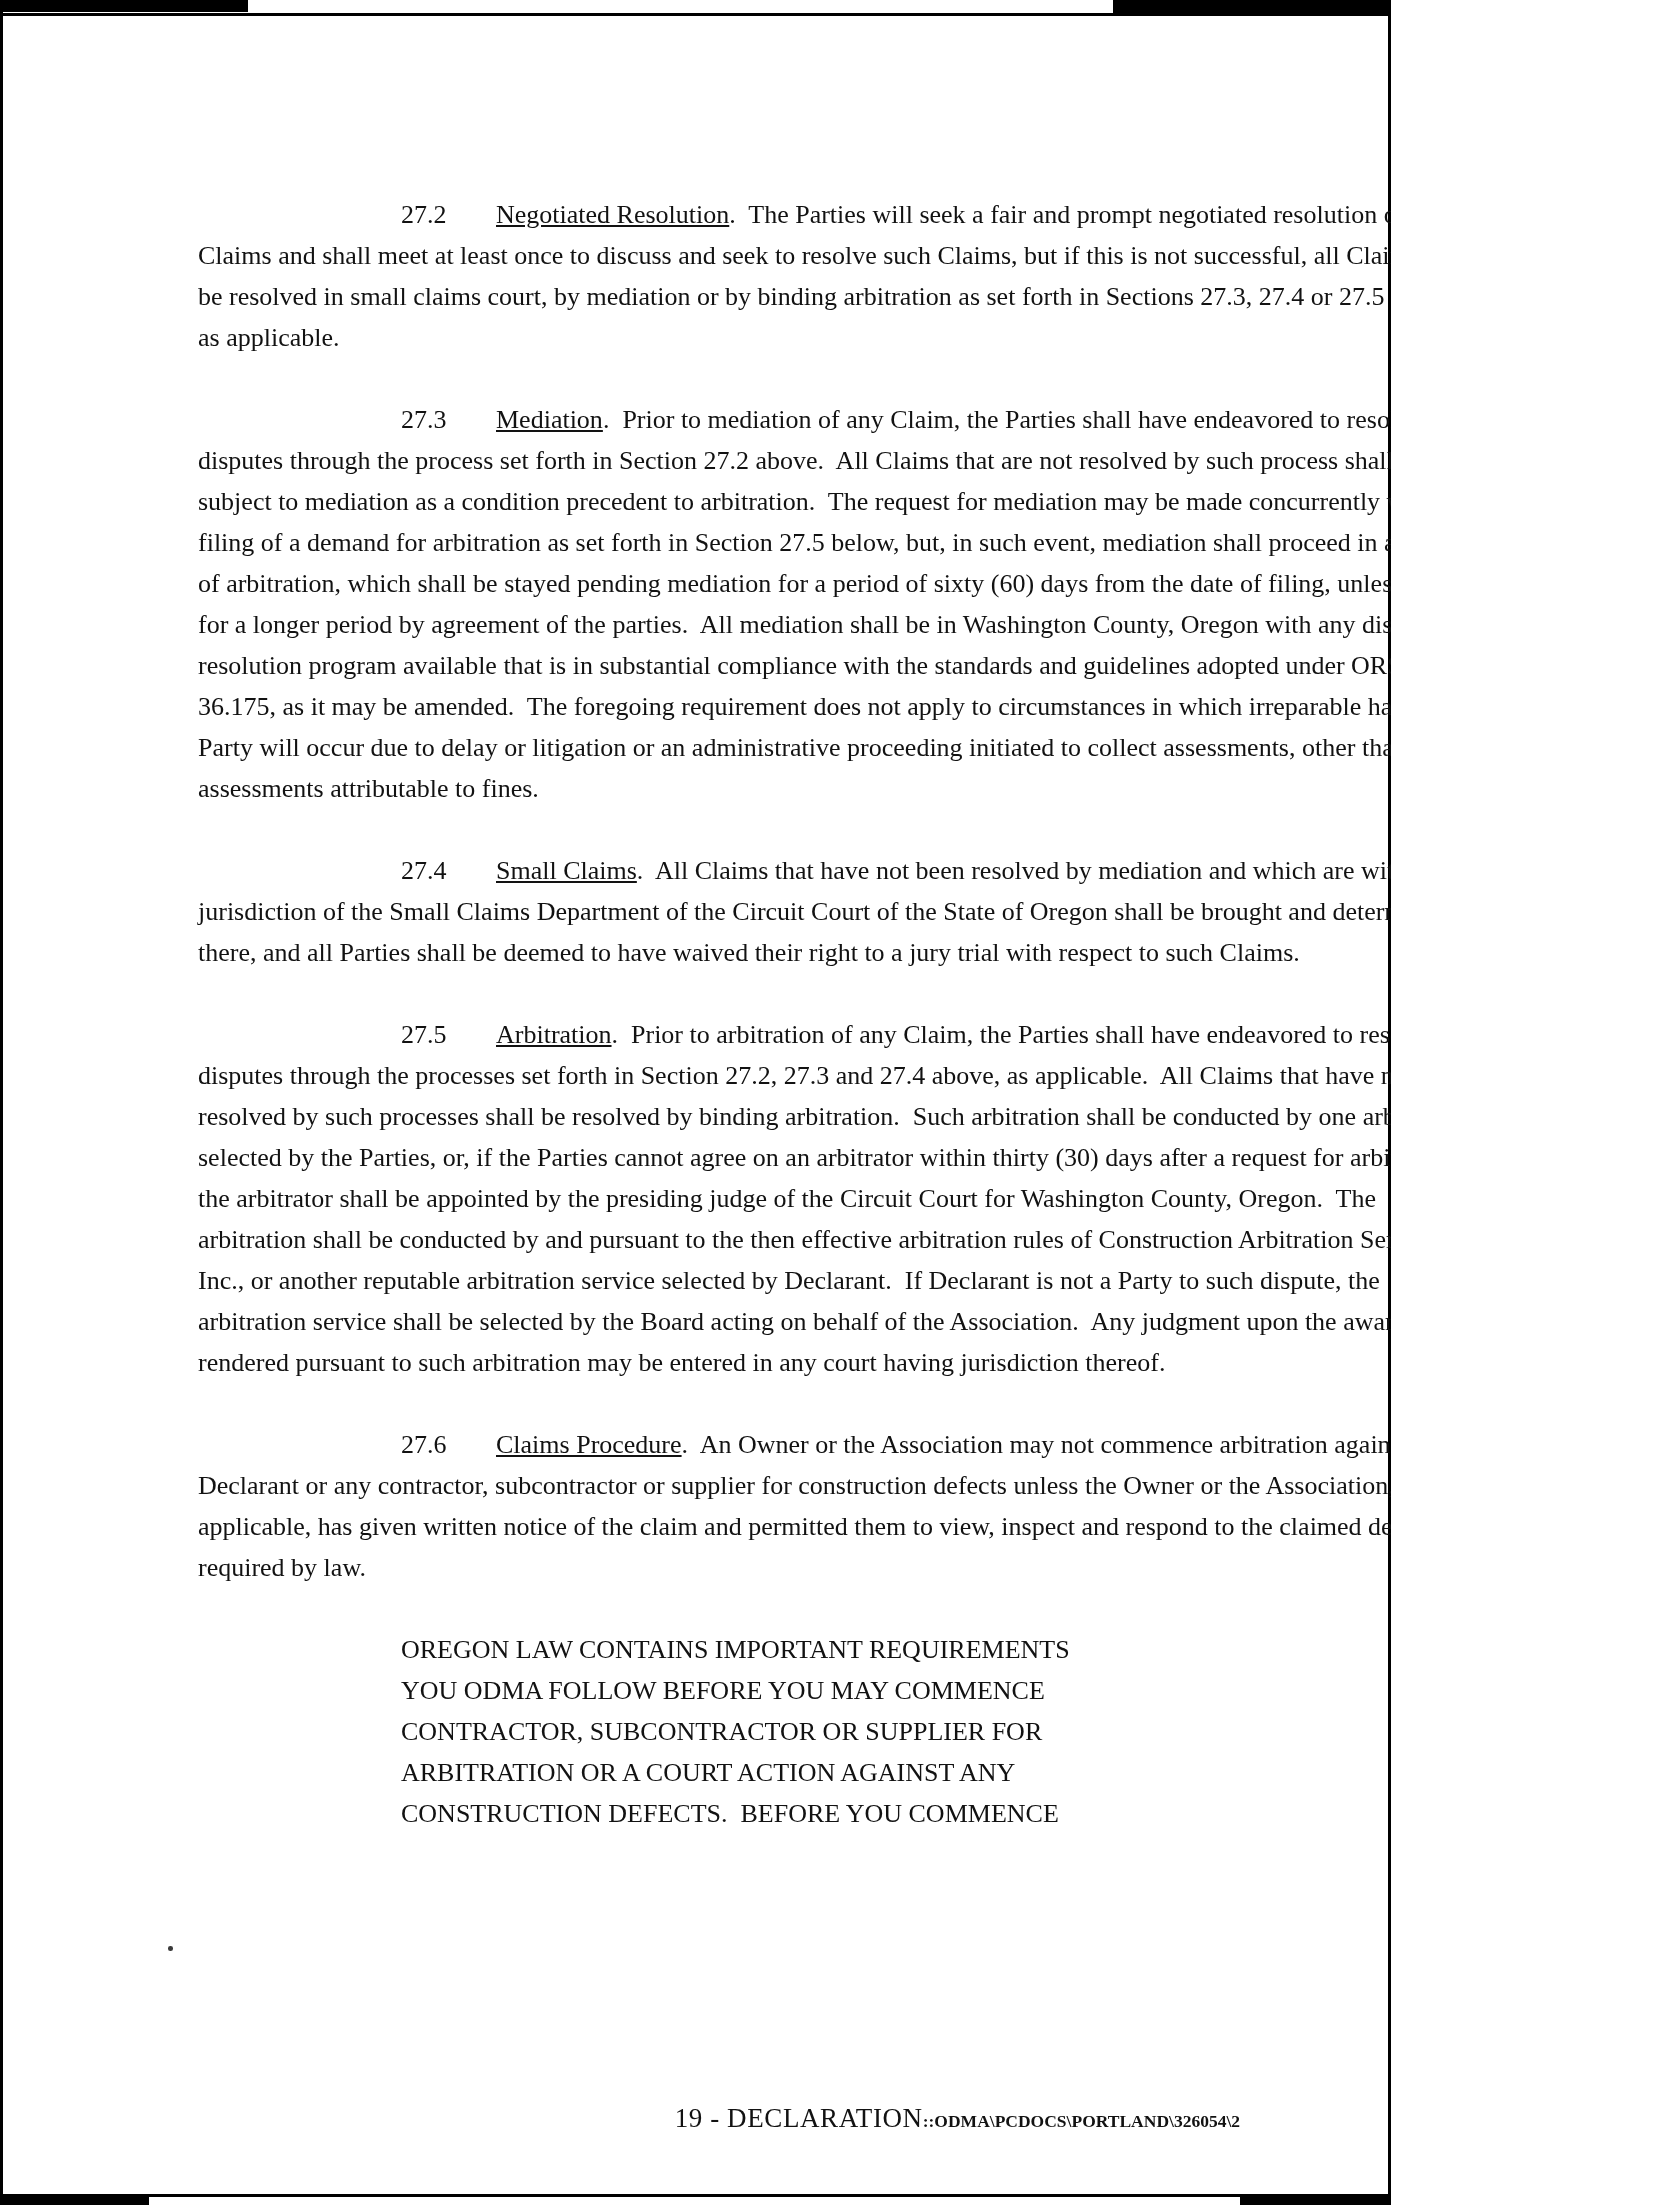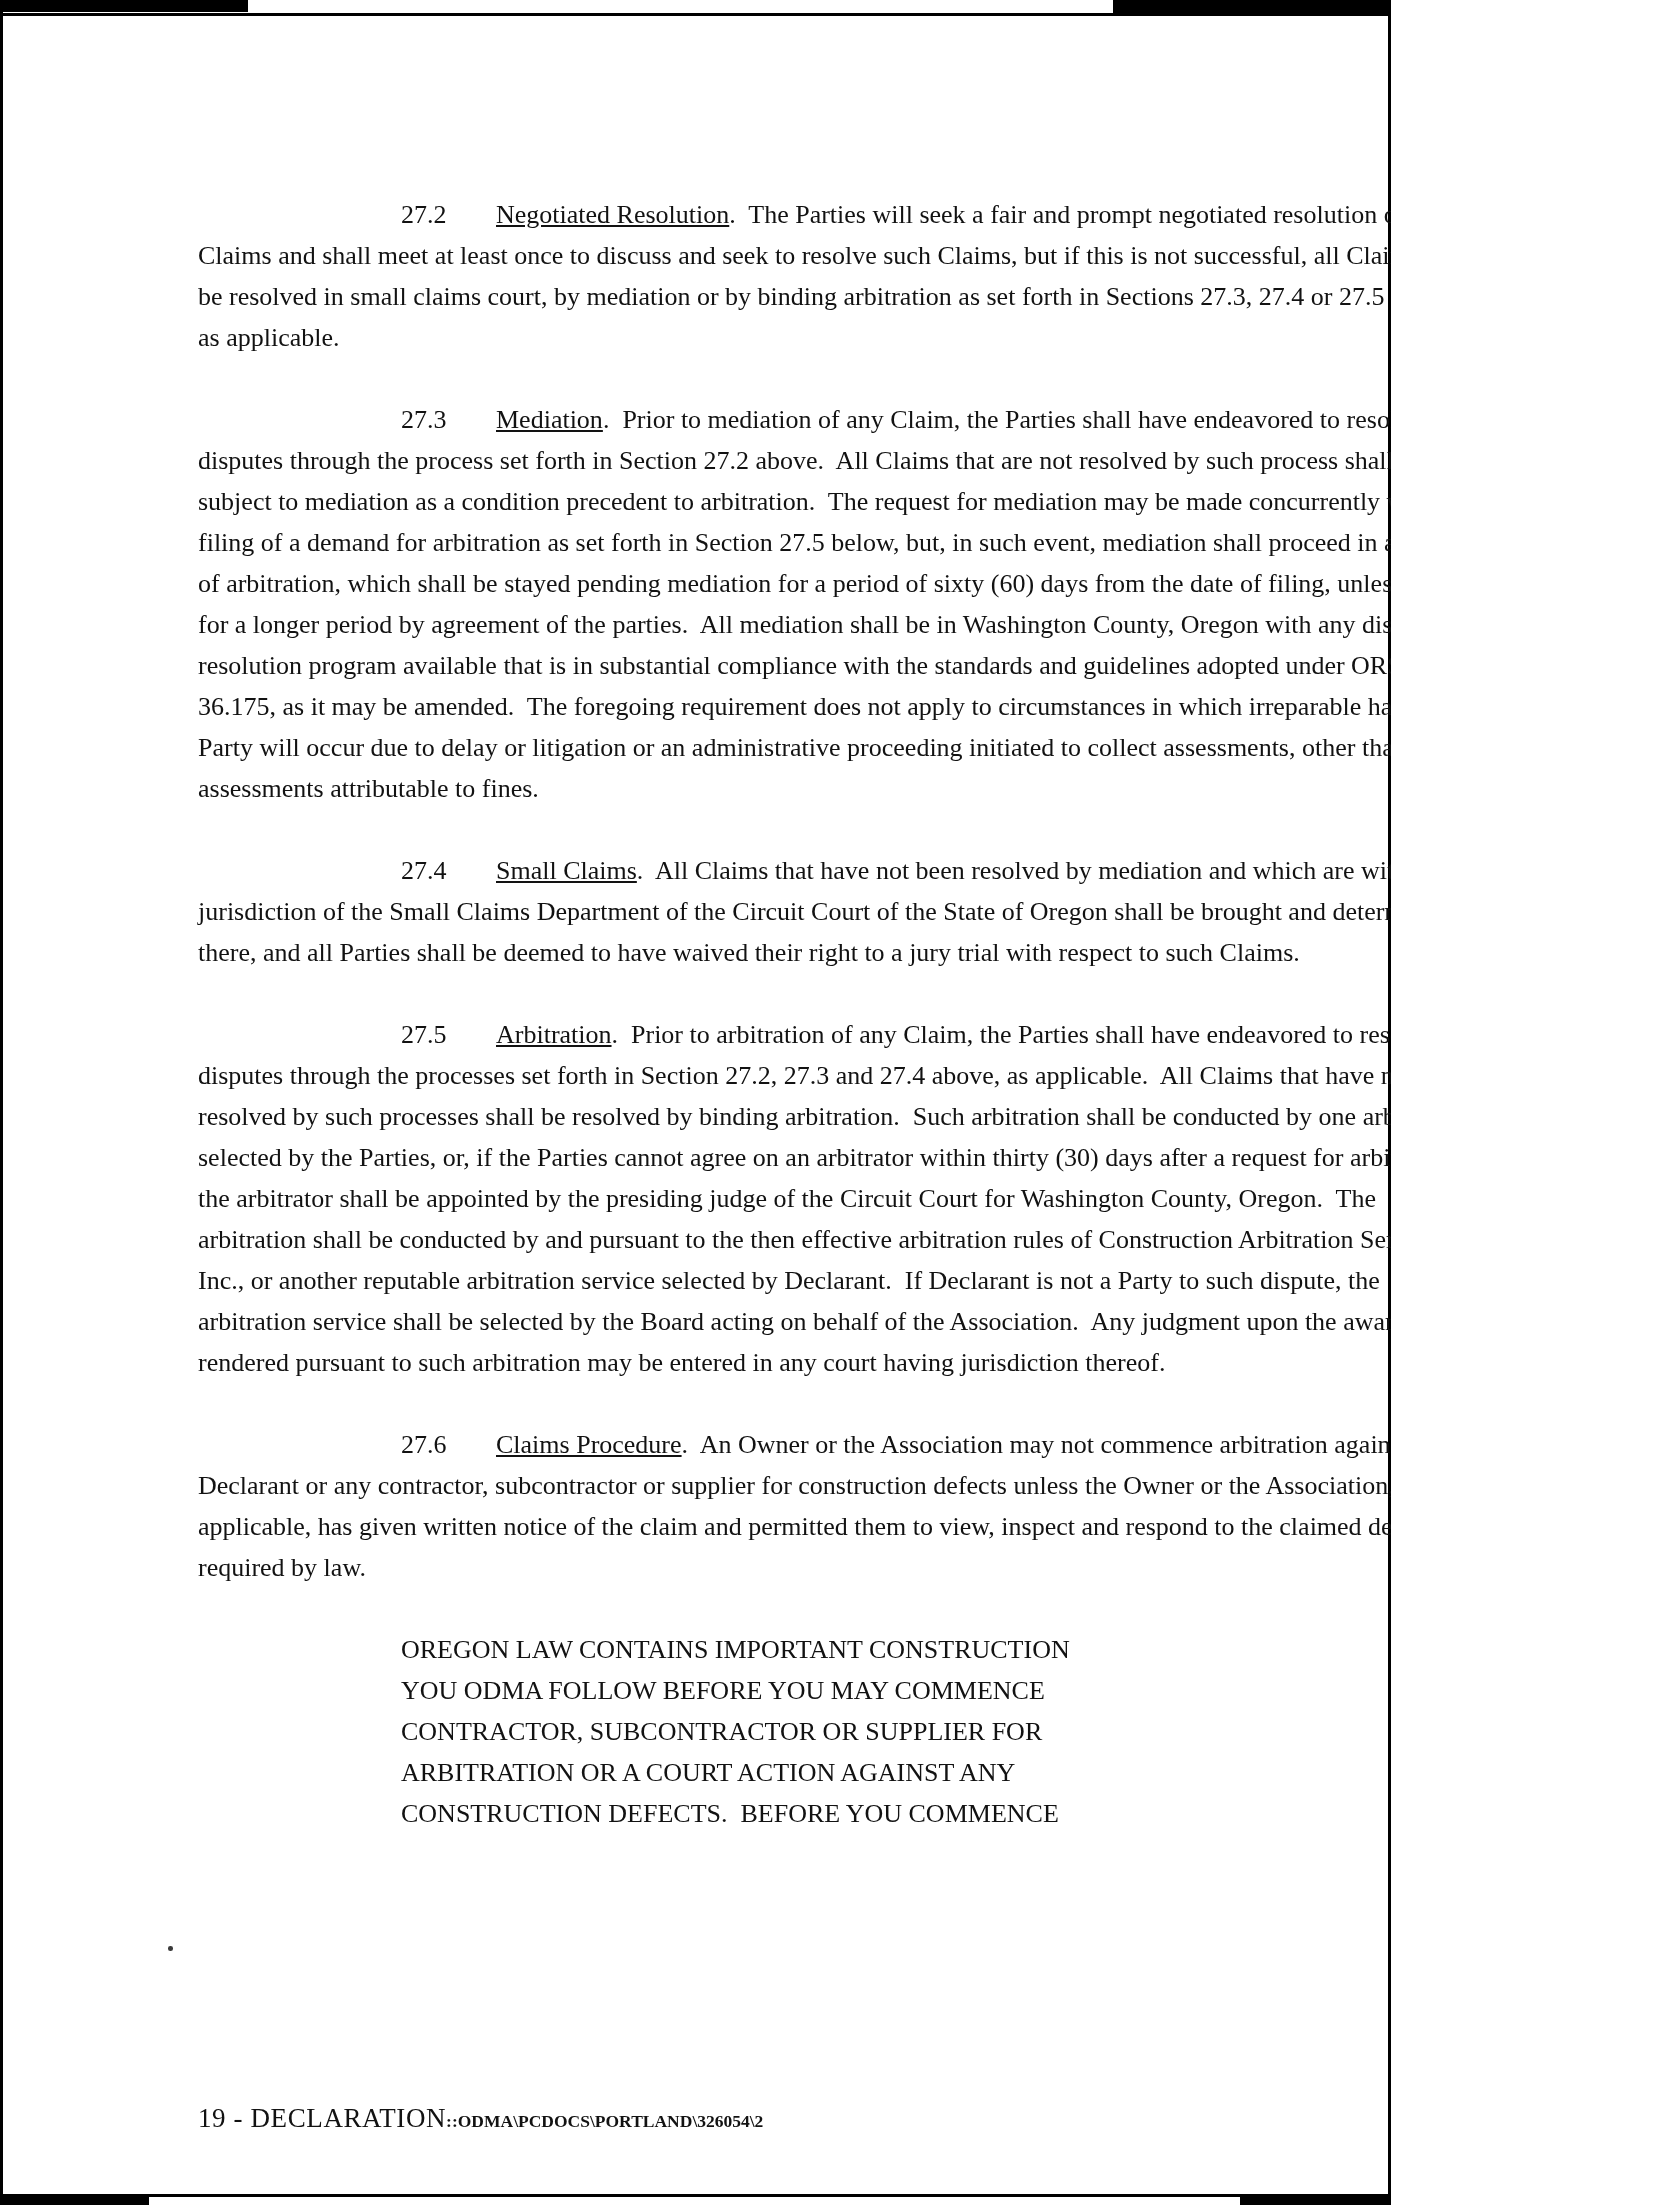--- a/index.html
+++ b/index.html
@@ -56,21 +56,21 @@
   .notice { margin: 0 0 0 203px; }
   .notice-line { white-space: pre-wrap; }
 
   
   .footer {
     position: absolute;
     left: 198px;
     right: 151px;
     top: 2103px;
     display: flex;
-    justify-content: flex-start;
+    justify-content: flex-end;
     align-items: baseline;
   }
   .footer-left  { font-size: 27px; letter-spacing: 0.6px; }
   .footer-right { font-size: 17.5px; font-weight: 700; }
 </style>
 </head>
 <body>
 
 <div class="page">
 
@@ -91,21 +91,21 @@
 
     <p class="para"><span class="num">27.3</span><span class="head">Mediation</span><span class="sep">.  </span><span class="body-text">Prior to mediation of any Claim, the Parties shall have endeavored to resolve disputes through the process set forth in Section 27.2 above.  All Claims that are not resolved by such process shall be subject to mediation as a condition precedent to arbitration.  The request for mediation may be made concurrently with the filing of a demand for arbitration as set forth in Section 27.5 below, but, in such event, mediation shall proceed in advance of arbitration, which shall be stayed pending mediation for a period of sixty (60) days from the date of filing, unless stayed for a longer period by agreement of the parties.  All mediation shall be in Washington County, Oregon with any dispute resolution program available that is in substantial compliance with the standards and guidelines adopted under ORS 36.175, as it may be amended.  The foregoing requirement does not apply to circumstances in which irreparable harm to a Party will occur due to delay or litigation or an administrative proceeding initiated to collect assessments, other than assessments attributable to fines.</span></p>
 
     <p class="para"><span class="num">27.4</span><span class="head">Small Claims</span><span class="sep">.  </span><span class="body-text">All Claims that have not been resolved by mediation and which are within the jurisdiction of the Small Claims Department of the Circuit Court of the State of Oregon shall be brought and determined there, and all Parties shall be deemed to have waived their right to a jury trial with respect to such Claims.</span></p>
 
     <p class="para"><span class="num">27.5</span><span class="head">Arbitration</span><span class="sep">.  </span><span class="body-text">Prior to arbitration of any Claim, the Parties shall have endeavored to resolve disputes through the processes set forth in Section 27.2, 27.3 and 27.4 above, as applicable.  All Claims that have not been resolved by such processes shall be resolved by binding arbitration.  Such arbitration shall be conducted by one arbitrator selected by the Parties, or, if the Parties cannot agree on an arbitrator within thirty (30) days after a request for arbitration, the arbitrator shall be appointed by the presiding judge of the Circuit Court for Washington County, Oregon.  The arbitration shall be conducted by and pursuant to the then effective arbitration rules of Construction Arbitration Services, Inc., or another reputable arbitration service selected by Declarant.  If Declarant is not a Party to such dispute, the arbitration service shall be selected by the Board acting on behalf of the Association.  Any judgment upon the award rendered pursuant to such arbitration may be entered in any court having jurisdiction thereof.</span></p>
 
     <p class="para"><span class="num">27.6</span><span class="head">Claims Procedure</span><span class="sep">.  </span><span class="body-text">An Owner or the Association may not commence arbitration against Declarant or any contractor, subcontractor or supplier for construction defects unless the Owner or the Association, as applicable, has given written notice of the claim and permitted them to view, inspect and respond to the claimed defect, as required by law.</span></p>
 
     <div class="notice">
-      <div class="notice-line">OREGON LAW CONTAINS IMPORTANT CONSTRUCTION</div>
+      <div class="notice-line">OREGON LAW CONTAINS IMPORTANT REQUIREMENTS</div>
       <div class="notice-line">YOU ODMA FOLLOW BEFORE YOU MAY COMMENCE</div>
       <div class="notice-line">CONTRACTOR, SUBCONTRACTOR OR SUPPLIER FOR</div>
       <div class="notice-line">ARBITRATION OR A COURT ACTION AGAINST ANY</div>
       <div class="notice-line">CONSTRUCTION DEFECTS.  BEFORE YOU COMMENCE</div>
     </div>
 
   </div>
 
   <div class="footer">
     <div class="footer-left">19 - DECLARATION</div>

